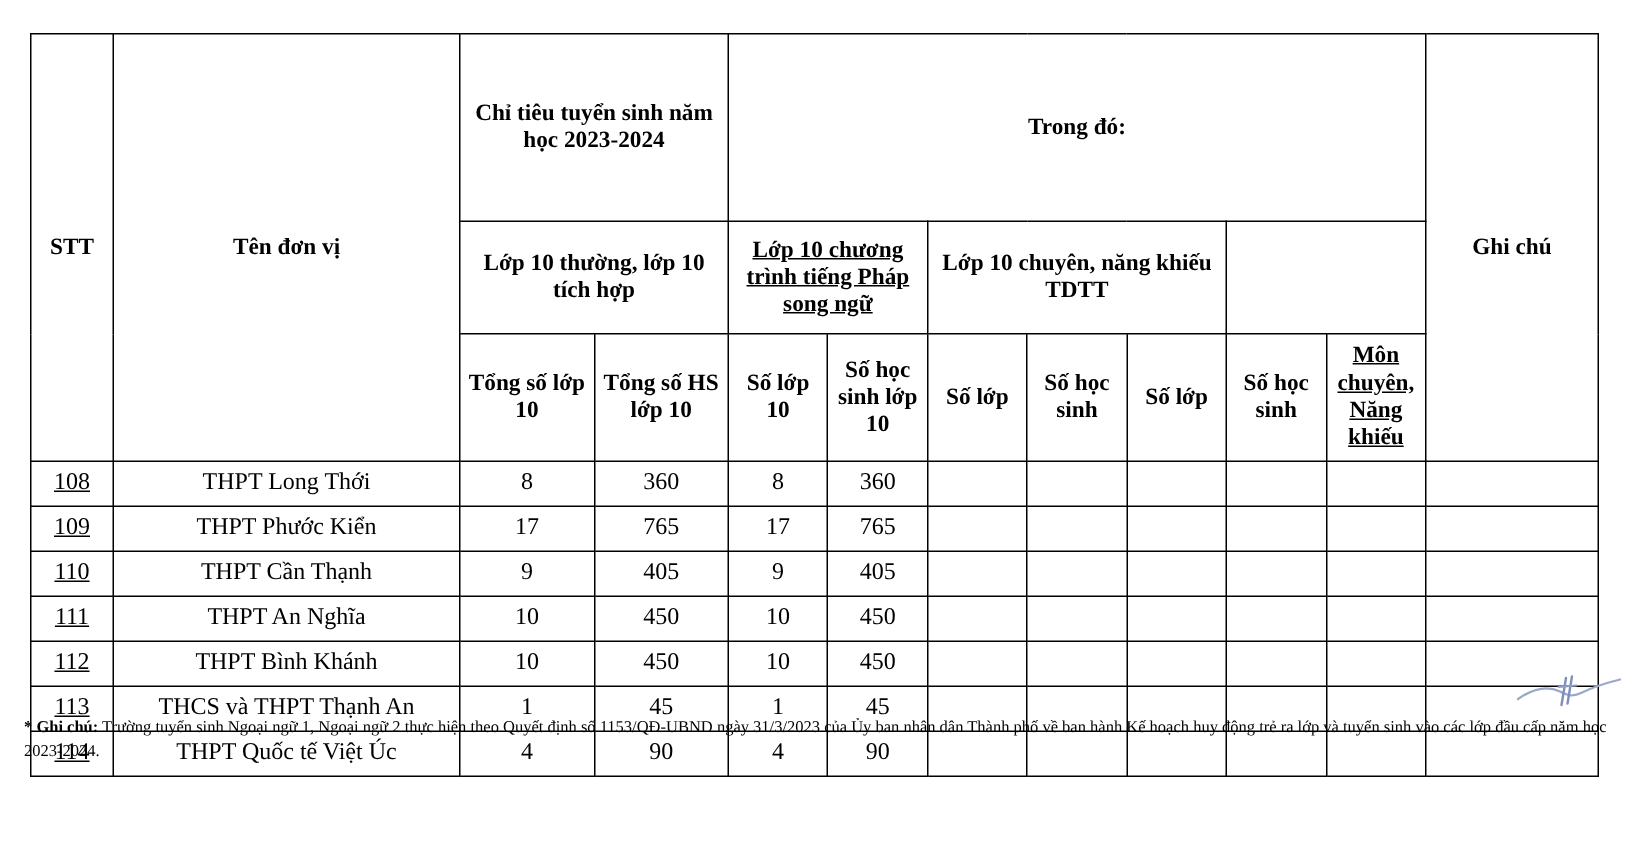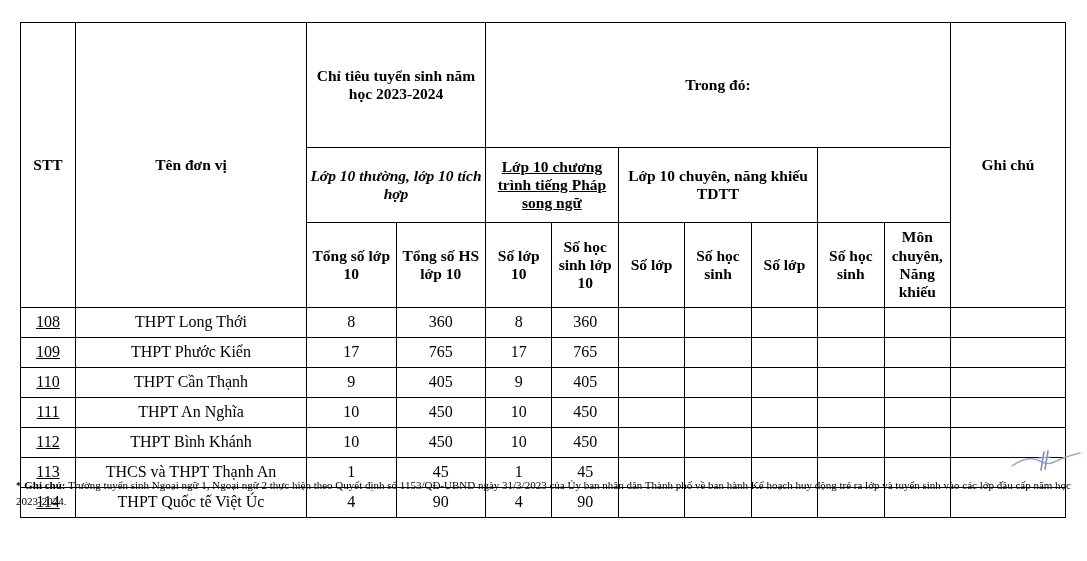--- a/index.html
+++ b/index.html
@@ -54,34 +54,34 @@
   }
 
   
   .h-stt { width: 48px; }
   .h-name { width: 224px; }
   .h-chitieu { width: 172px; }
   .h-trongdo { }
   .h-ghichu { width: 108px; }
 
   
-  .h-thuong { width: 124px; font-style: italic; }
+  .h-thuong { width: 124px; }
   .h-phap { width: 140px; text-decoration: underline; }
   .h-chuyen { width: 248px; }
 
   
   .c-tong-lop { width: 84px; margin-top: 10px; }
   .c-tong-hs { width: 88px; }
   .c-sl10 { width: 60px; margin-top: 48px; }
   .c-shs10 { width: 64px; margin-top: 12px; }
   .c-sl-p { width: 62px; }
   .c-shs-p { width: 78px; }
   .c-sl-c { width: 62px; }
   .c-shs-c { width: 50px; }
-  .c-mon { width: 136px; }
+  .c-mon { width: 136px; text-decoration: underline; }
 
   table.enroll tbody td {
     height: 27px;
     font-weight: normal;
     font-size: 16px;
     padding: 1px 2px;
   }
 
   td.cell-name {
     text-align: left;

